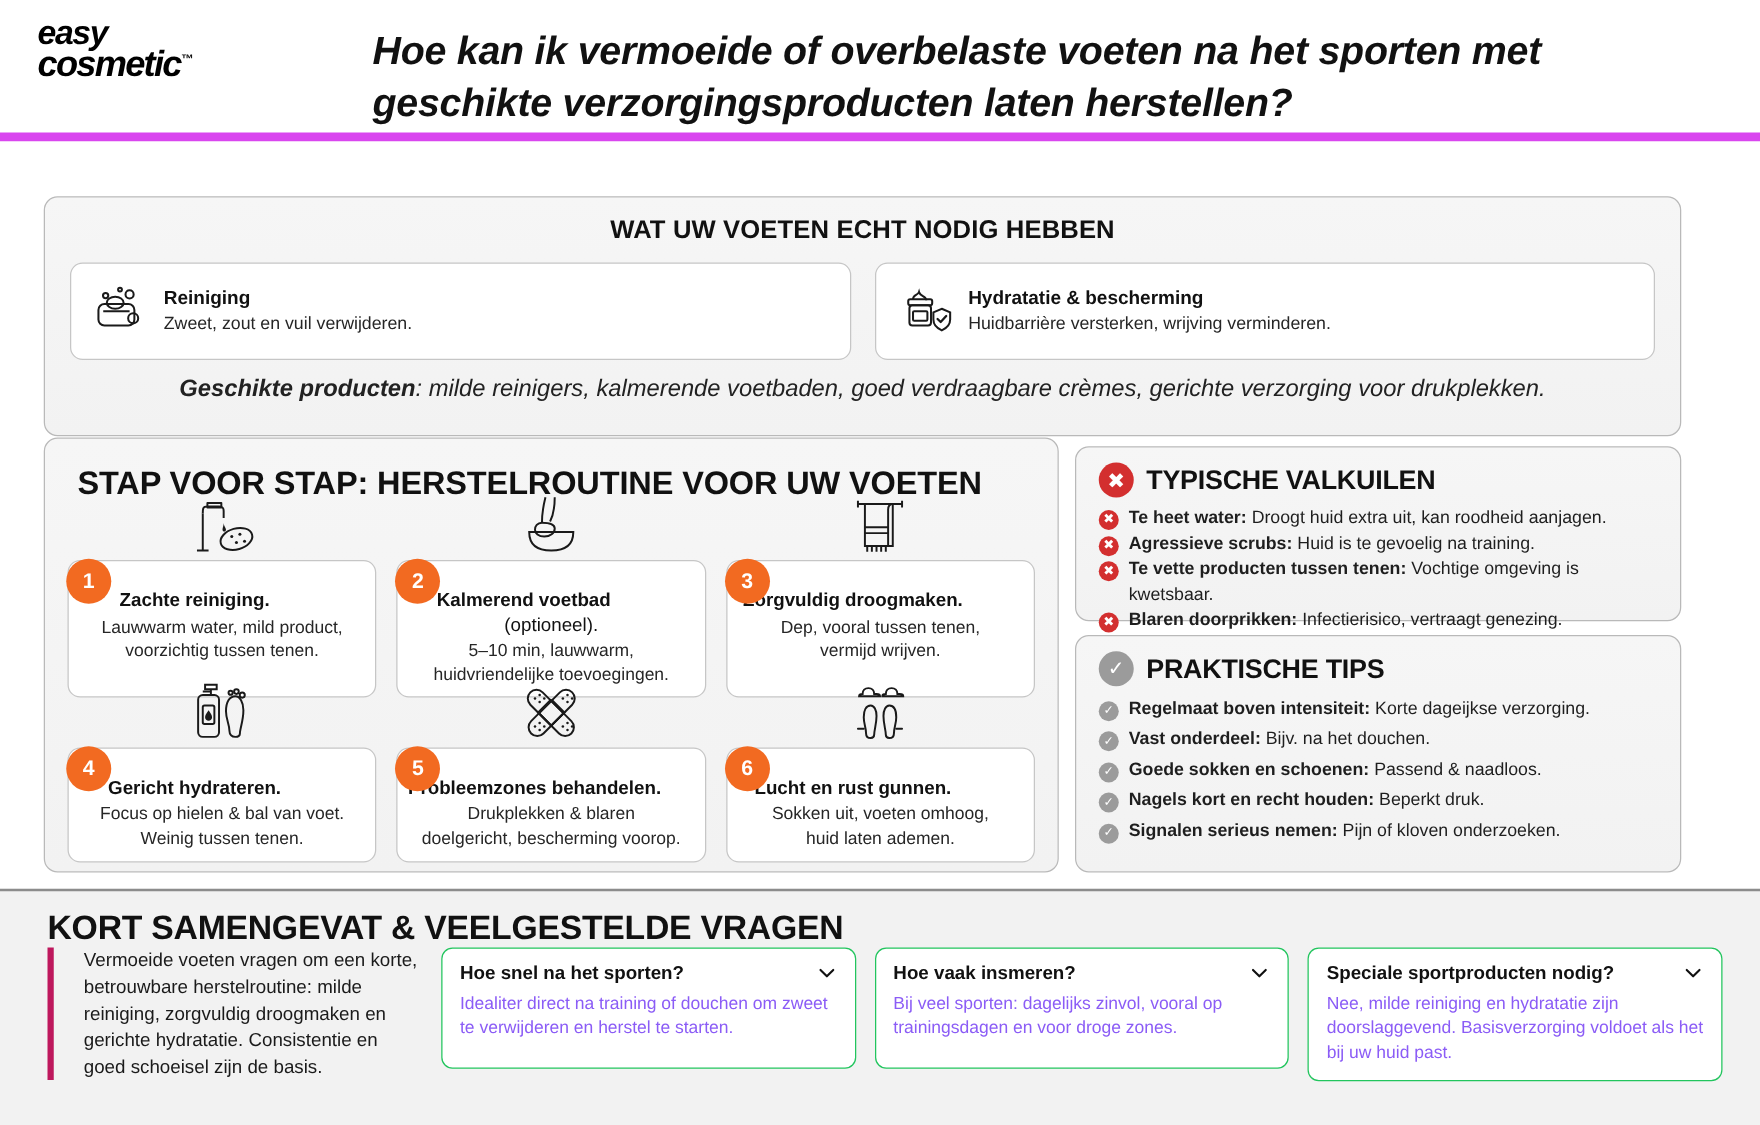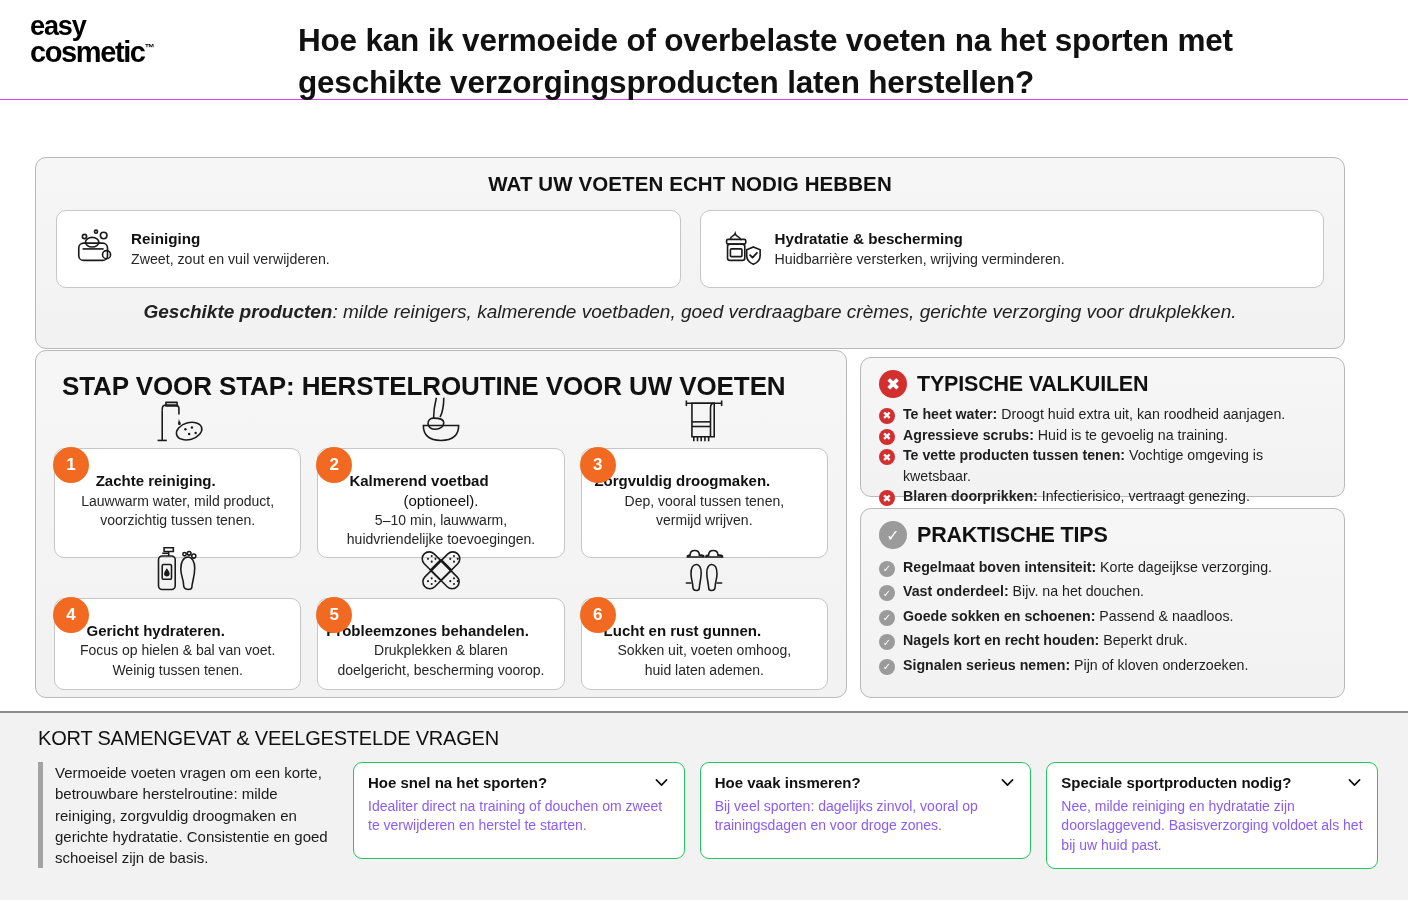--- a/index.html
+++ b/index.html
@@ -8,25 +8,26 @@
     font-family: "Liberation Sans", sans-serif;
     background: #ffffff;
     color: #1a1a1a;
     overflow: hidden;
   }
   .page { position: relative; width: 1408px; height: 900px; background: #ffffff; }
 
   
   .header {
     position: relative;
-    height: 100px;
+    height: 113px;
     background: #ffffff;
-    border-bottom: 1px solid #d946ef;
+    border-bottom: 7px solid #d946ef;
     display: flex;
     align-items: flex-start;
+    font-style: italic;
   }
   .logo {
     position: absolute;
     left: 30px; top: 14px;
     width: 240px;
     font-weight: 800;
     font-size: 27px;
     line-height: 0.93;
     letter-spacing: -1.1px;
     color: #000;
@@ -188,29 +189,28 @@
   
   .bottom {
     position: absolute;
     left: 0; top: 711px;
     width: 1408px; height: 189px;
     background: #f2f2f2;
     border-top: 2px solid #8c8c8c;
     padding: 14px 30px 0 38px;
   }
   .bottom-title {
-    font-size: 20px; font-weight: 400; color: #111;
+    font-size: 27px; font-weight: 700; color: #111;
     letter-spacing: -0.2px;
-    margin-bottom: 12px;
   }
   .bottom-row { display: flex; gap: 15px; align-items: flex-start; }
   .summary {
     width: 300px;
-    border-left: 5px solid #a3a3a3;
-    padding-left: 12px;
+    border-left: 5px solid #be185d;
+    padding-left: 24px;
     font-size: 15px;
     line-height: 1.42;
     color: #1a1a1a;
   }
   .faq {
     flex: 1;
     border: 1px solid #22c55e;
     border-radius: 9px;
     background: #ffffff;
     padding: 11px 14px 13px 14px;

